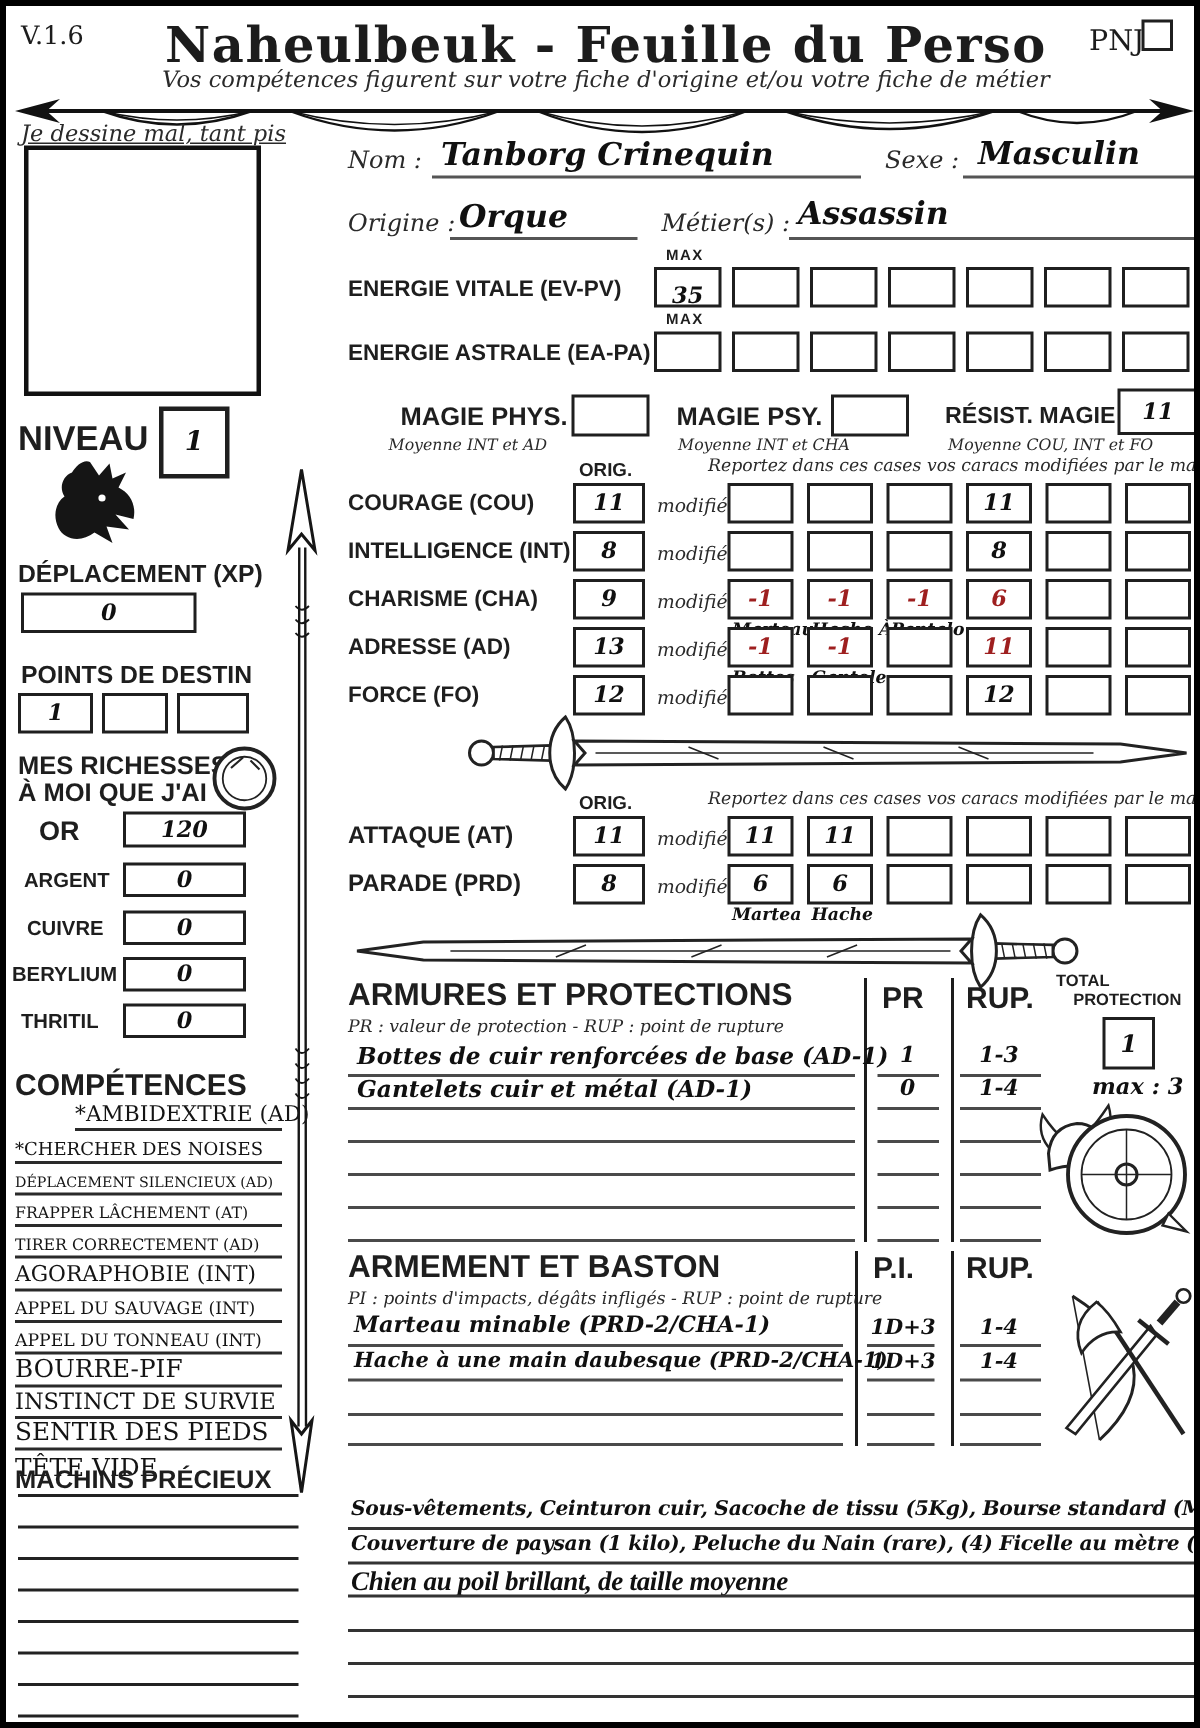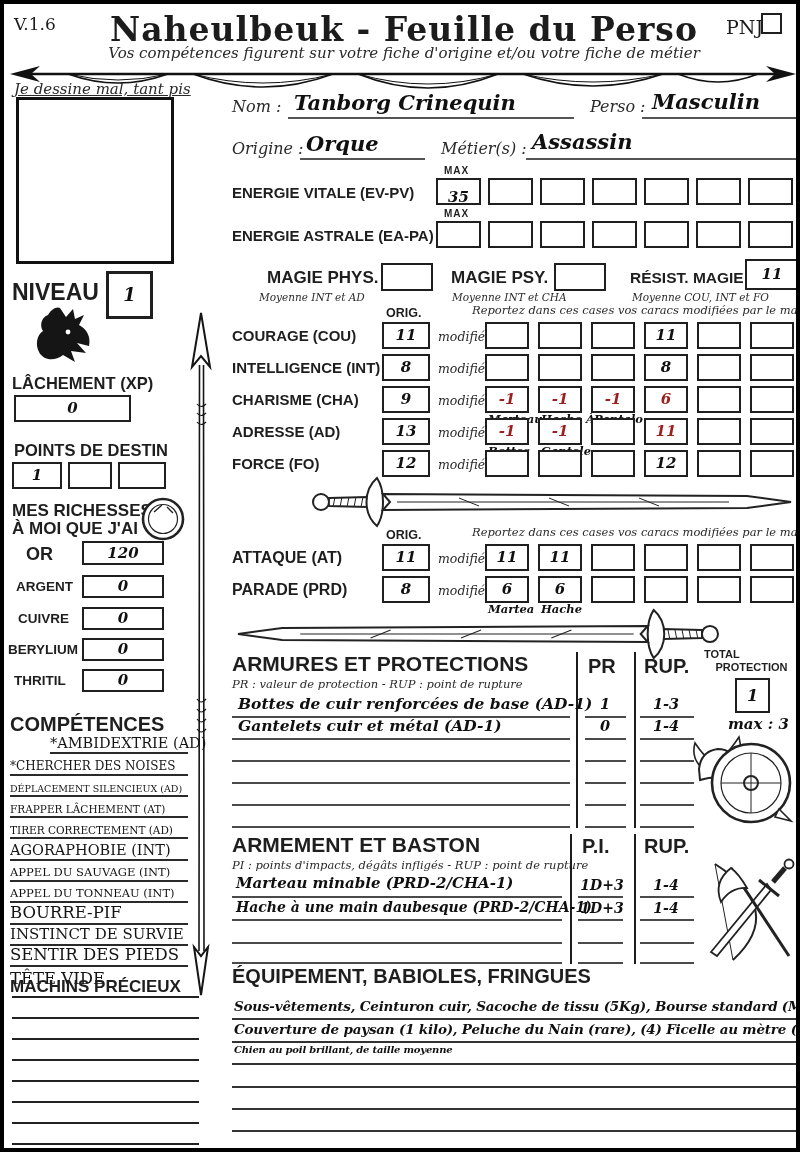--- a/index.html
+++ b/index.html
@@ -67,21 +67,21 @@
     <span class="hw" style="font-size:18px;">1</span>
   </div>
 
   <div class="abs" style="left:26px;top:298px;">
     <svg width="64" height="68" viewBox="0 0 64 68">
       <path d="M30,6 L36,15 L43,7 L45,17 L54,13 L49,23 C57,27 61,35 59,44 L47,41 L56,51 L41,49 L45,60 L33,53 C24,60 13,58 9,50 C5,42 7,33 13,29 C9,23 12,15 18,13 C21,8 26,4 30,6 Z" fill="#151515"></path>
       <circle cx="38" cy="30" r="2.4" fill="#fff"></circle>
     </svg>
   </div>
 
-  <div class="abs b" style="left:8px;top:371px;font-size:16.5px;">LÂCHEMENT (XP)</div>
+  <div class="abs b" style="left:8px;top:371px;font-size:16.5px;">DÉPLACEMENT (XP)</div>
   <div class="bx" style="left:10px;top:391px;width:117px;height:27px;">
     <span class="hw" style="font-size:15px;">0</span>
   </div>
 
   <div class="abs b" style="left:10px;top:438px;font-size:16.5px;">POINTS DE DESTIN</div>
   <div class="bx" style="left:8px;top:458px;width:50px;height:27px;">
     <span class="hw" style="font-size:15px;">1</span>
   </div>
   <div class="bx" style="left:64px;top:458px;width:44px;height:27px;">
     <span class="hw" style="font-size:15px;"></span>
@@ -157,21 +157,21 @@
       <path d="M15.5,56 L15,642 M19.5,56 L20,642" stroke="#161616" stroke-width="1.6" fill="none"></path>
       <path d="M13,95 Q17,100 22,95 M13,104 Q17,109 22,104 M13,113 Q17,118 22,113" stroke="#161616" stroke-width="1.2" fill="none"></path>
       <path d="M13,390 Q17,396 22,390 M13,400 Q17,406 22,400 M13,410 Q17,416 22,410 M13,420 Q17,426 22,420" stroke="#161616" stroke-width="1.2" fill="none"></path>
       <path d="M17,686 L10,638 L17,647 L24,638 Z" fill="#fff" stroke="#161616" stroke-width="2"></path>
     </svg>
   </div>
 
   <div class="abs sc" style="left:228px;top:95px;font-size:16px;">Nom :</div>
   <div class="abs hw" style="left:290px;top:88px;font-size:21px;">Tanborg Crinequin</div>
   <div class="ul" style="left:284px;top:92px;width:286px;height:21px;border-color:#555;"></div>
-  <div class="abs sc" style="left:586px;top:95px;font-size:16px;">Perso :</div>
+  <div class="abs sc" style="left:586px;top:95px;font-size:16px;">Sexe :</div>
   <div class="abs hw" style="left:648px;top:87px;font-size:21px;">Masculin</div>
   <div class="ul" style="left:638px;top:92px;width:155px;height:21px;border-color:#555;"></div>
 
   <div class="abs sc" style="left:228px;top:137px;font-size:16px;">Origine :</div>
   <div class="abs hw" style="left:302px;top:129px;font-size:21px;">Orque</div>
   <div class="ul" style="left:296px;top:133px;width:125px;height:21px;border-color:#555;"></div>
   <div class="abs sc" style="left:437px;top:137px;font-size:16px;">Métier(s) :</div>
   <div class="abs hw" style="left:528px;top:127px;font-size:21px;">Assassin</div>
   <div class="ul" style="left:522px;top:133px;width:271px;height:21px;border-color:#555;"></div>
 
@@ -542,26 +542,25 @@
       <path d="M14,8 L32,104" stroke="#222" stroke-width="1"></path>
       <path d="M10,96 L66,28 L70,34 L16,100 Z" fill="#fff" stroke="#222" stroke-width="1.8"></path>
       <path d="M58,24 L78,40" stroke="#222" stroke-width="3"></path>
       <path d="M72,26 L84,12" stroke="#222" stroke-width="5"></path>
       <circle cx="88" cy="8" r="4.5" fill="#fff" stroke="#222" stroke-width="1.8"></circle>
       <path d="M30,12 L88,100" stroke="#222" stroke-width="3"></path>
       <path d="M30,12 Q12,26 20,46 Q30,31 46,32 Q38,18 30,12 Z" fill="#fff" stroke="#222" stroke-width="1.8"></path>
     </svg>
   </div>
 
-  <div class="abs b" style="left:228px;top:962px;font-size:20px;">ÉQUIPEMENT, BABIOLES, FRINGUES</div>
 
   <div class="abs hw" style="left:230px;top:996px;font-size:13.5px;letter-spacing:-0.2px;">Sous-vêtements, Ceinturon cuir, Sacoche de tissu (5Kg), Bourse standard (Max 50PO)</div>
   <div class="ul" style="left:228px;top:994px;width:565px;height:20px;border-color:#333;"></div>
   <div class="abs hw" style="left:230px;top:1019px;font-size:13.5px;letter-spacing:-0.2px;">Couverture de paysan (1 kilo), Peluche du Nain (rare), (4) Ficelle au mètre (Max 10Kg)</div>
   <div class="ul" style="left:228px;top:1017px;width:565px;height:20px;border-color:#333;"></div>
-  <div class="abs hw" style="left:230px;top:1041px;font-size:10px;letter-spacing:-0.2px;">Chien au poil brillant, de taille moyenne</div>
+  <div class="abs hw" style="left:230px;top:1041px;font-size:18px;letter-spacing:-0.2px;font-family:Liberation Serif, serif;">Chien au poil brillant, de taille moyenne</div>
   <div class="ul" style="left:228px;top:1039px;width:565px;height:20px;border-color:#333;"></div>
   <div class="ul" style="left:228px;top:1062px;width:565px;height:20px;border-color:#333;"></div>
   <div class="ul" style="left:228px;top:1084px;width:565px;height:20px;border-color:#333;"></div>
   <div class="ul" style="left:228px;top:1106px;width:565px;height:20px;border-color:#333;"></div>
   <div class="ul" style="left:228px;top:1126px;width:565px;height:20px;border-color:#333;"></div>
 
 </div>
 
 </body></html>

